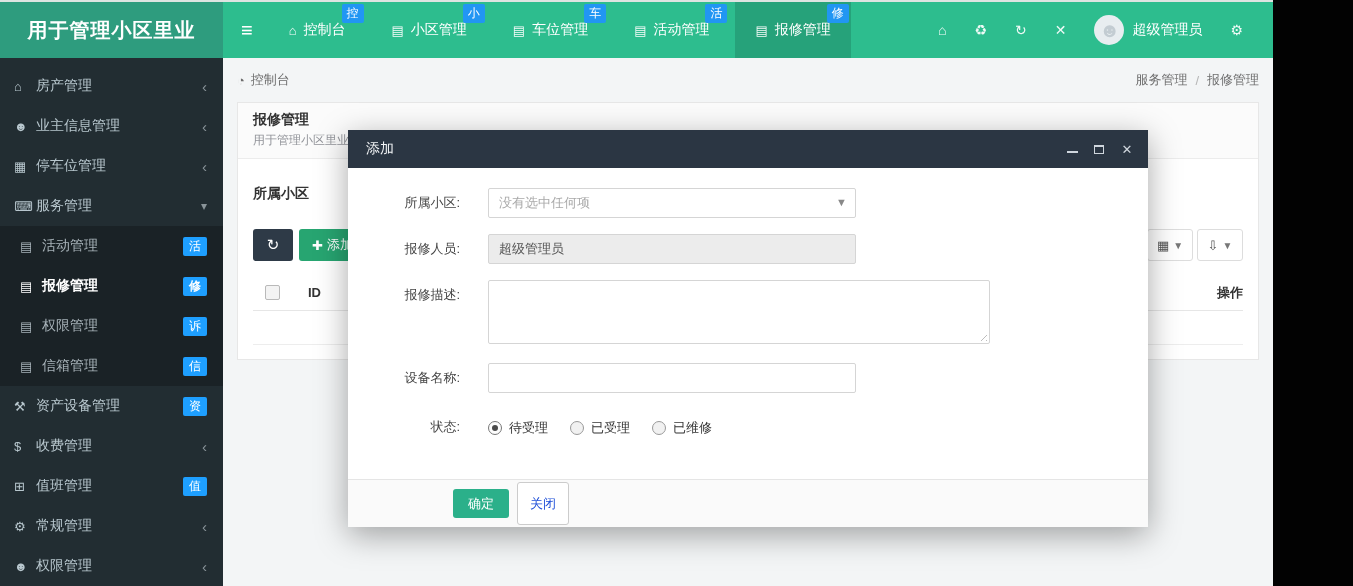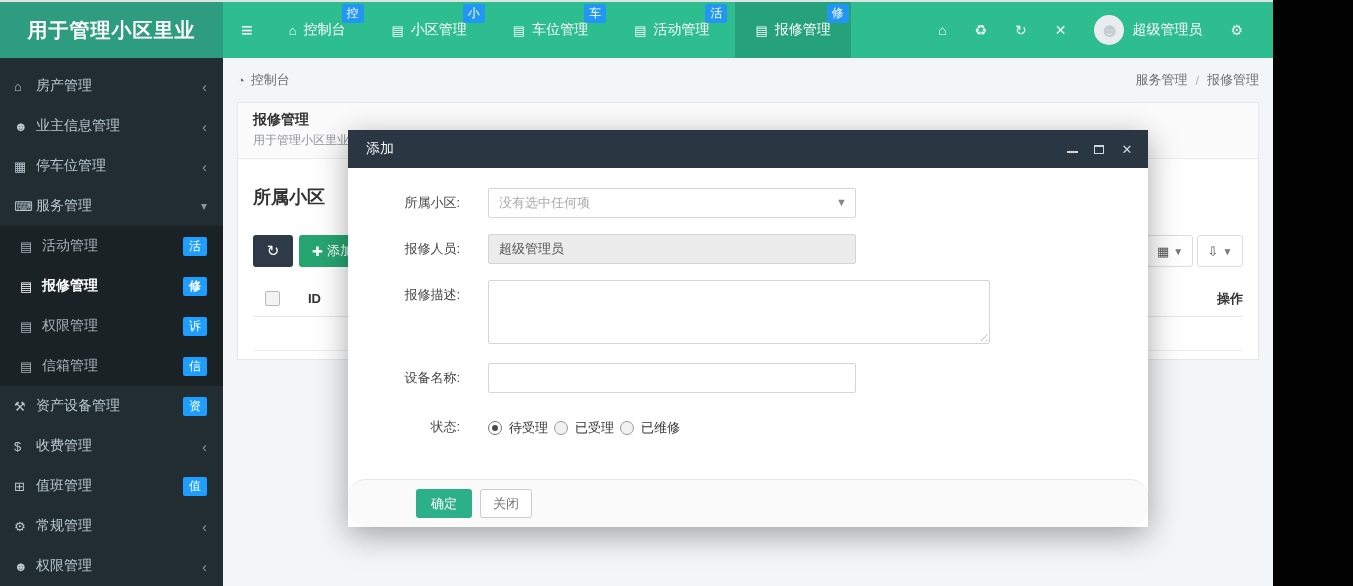--- a/index.html
+++ b/index.html
@@ -43,21 +43,21 @@
   .crumb-left { display:flex; align-items:center; gap:6px; }
   .crumb-right { margin-left:auto; display:flex; align-items:center; gap:8px; color:#6f6f6f; }
   .crumb-sep { color:#b5b5b5; }
 
   .panel { margin:0 14px; background:#fff; border:1px solid #e7e7e7; height:258px; overflow:hidden; }
   .panel-header { padding:8px 15px 9px; background:#fbfbfb; border-bottom:1px solid #ececec; }
   .panel-title { font-size:14px; font-weight:bold; color:#333; }
   .panel-sub { font-size:12px; color:#919399; margin-top:3px; }
   .panel-body { padding:0 15px; }
   .filter-row { margin-top:26px; }
-  .filter-label { font-size:18px; font-weight:bold; color:#333; }
+  .filter-label { font-size:14px; font-weight:bold; color:#333; }
   .btn-row { margin-top:26px; display:flex; align-items:center; }
   .btn { height:32px; border:1px solid transparent; border-radius:3px; display:inline-flex; align-items:center; justify-content:center; font-size:13px; cursor:pointer; }
   .btn-refresh { width:40px; background:#2e3a47; color:#fff; font-size:15px; }
   .btn-add { margin-left:6px; padding:0 12px; background:#27a571; color:#fff; gap:4px; }
   .right-tools { margin-left:auto; display:flex; }
   .btn-tool { width:46px; background:#fff; border:1px solid #ddd; color:#555; gap:4px; border-radius:3px; }
   .btn-tool + .btn-tool { margin-left:4px; }
   .tool-caret { font-size:10px; color:#777; }
   .table-head { margin-top:14px; height:36px; display:flex; align-items:center; border-bottom:1px solid #e6e6e6; font-size:13px; font-weight:bold; color:#333; }
   .checkbox { width:15px; height:15px; border:1px solid #b9b9b9; background:#f3f3f3; border-radius:2px; margin:0 28px 0 12px; }
@@ -79,28 +79,28 @@
   .select-box { width:368px; height:30px; border:1px solid #d5d5d5; border-radius:2px; background:#fff; display:flex; align-items:center; padding:0 26px 0 10px; cursor:pointer; }
   .select-value { color:#a9a9a9; font-size:13px; }
   .select-caret { position:absolute; right:9px; top:8px; font-size:11px; color:#888; }
   .input { width:368px; height:30px; border:1px solid #d5d5d5; border-radius:2px; padding:0 10px; font-size:13px; color:#333; font-family:inherit; }
   .input:disabled { background:#ececec; color:#555; }
   .textarea-wrap { position:relative; width:502px; }
   .textarea { width:502px; height:64px; border:1px solid #d5d5d5; border-radius:2px; padding:6px 10px; font-size:13px; resize:none; font-family:inherit; }
   .resize-grip { position:absolute; right:3px; bottom:6px; width:9px; height:9px; background:repeating-linear-gradient(135deg,#bdbdbd 0 1px,transparent 1px 4px); clip-path:polygon(100% 0,100% 100%,0 100%); }
   .status-row { margin-bottom:0; margin-top:26px; }
   .status-row .form-label { line-height:16px;padding-left:24px; }
-  .radios { display:flex; align-items:center; gap:6px; }
+  .radios { display:flex; align-items:center; gap:22px; }
   .radio { display:flex; align-items:center; gap:7px; font-size:13px; color:#333; cursor:pointer; }
   .radio-dot { width:14px; height:14px; border-radius:50%; border:1px solid #9a9a9a; background:#f1f1f1; position:relative; }
   .radio-dot.checked { background:#fdfdfd; border-color:#777; }
   .radio-dot.checked::after { content:""; position:absolute; left:3px; top:3px; width:6px; height:6px; border-radius:50%; background:#4a4a4a; }
-  .modal-footer { flex:none; height:48px; background:#fafafa; border-top:1px solid #e5e5e5; display:flex; align-items:center; padding-left:68px; gap:8px;border-radius:18px; }
+  .modal-footer { flex:none; height:48px; background:#fafafa; border-top:1px solid #e5e5e5; display:flex; align-items:center; padding-left:105px; gap:8px; }
   .btn-ok { padding:0 14px; height:29px; background:#2bb08a; color:#fff; }
-  .btn-close { padding:0 12px; height:29px; background:#fff; border-color:#ccc; color:#737373; }
+  .btn-close { padding:0 12px; height:43px; background:#fff; border-color:#ccc; color:#1d4ed8; }
 </style>
 </head>
 <body>
 
 <div class="screen">
   <div class="app">
     <div class="top-line"></div>
 
     <header class="topbar">
       <div class="logo">

